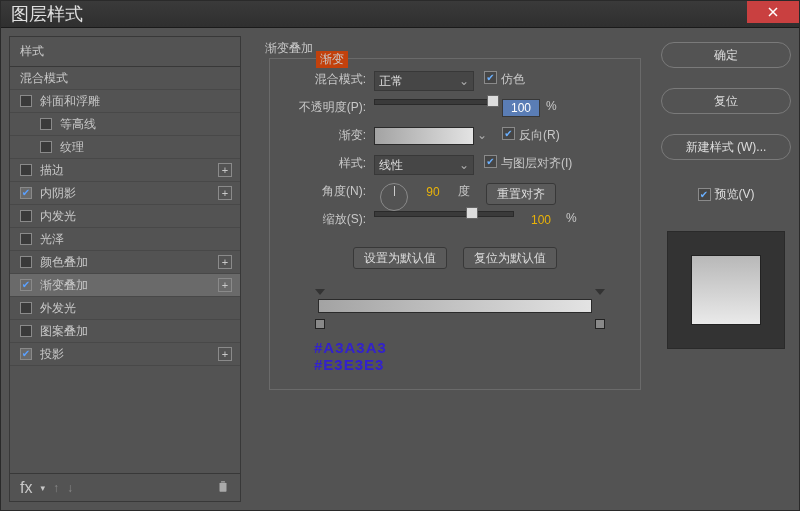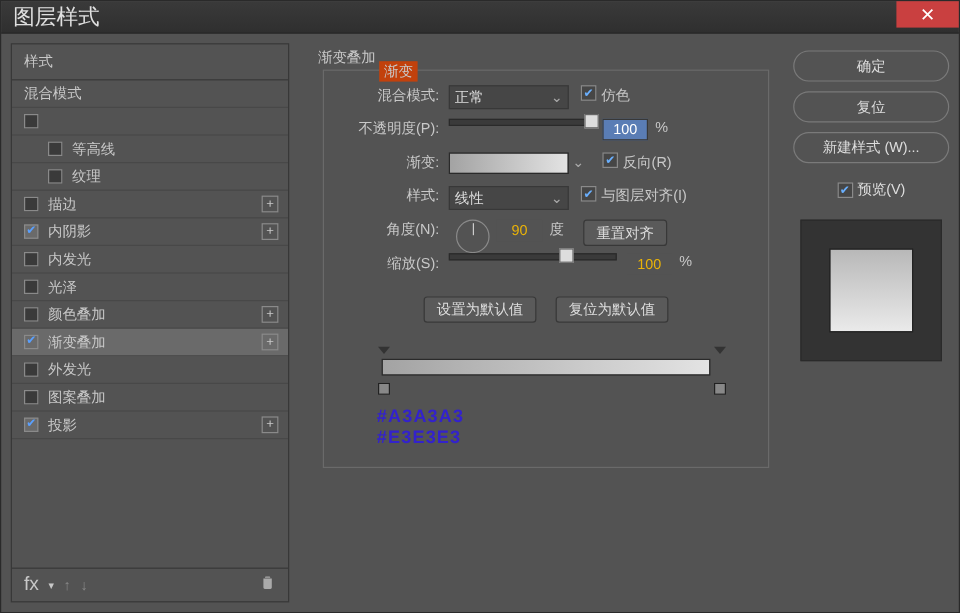--- a/index.html
+++ b/index.html
@@ -51,21 +51,21 @@
 
 .grad-editor { margin: 18px 24px 0; }
 .ge-frame { position: relative; height: 40px; }
 .ge-bar { position: absolute; left: 10px; right: 10px; top: 12px; height: 14px; border: 1px solid #2a2a2a; background: linear-gradient(90deg,#a3a3a3,#e3e3e3); }
 .ge-top-stop { position: absolute; top: 2px; width: 10px; height: 10px; transform: translateX(-50%); }
 .ge-top-stop::before { content: ""; display: block; width: 0; height: 0; border-left: 5px solid transparent; border-right: 5px solid transparent; border-top: 6px solid #333; margin: 0 auto; }
 .ge-bot-stop { position: absolute; bottom: -2px; width: 10px; height: 10px; transform: translateX(-50%); }
 .ge-bot-stop::before { content: ""; display: block; width: 8px; height: 8px; background: #888; border: 1px solid #222; margin: 0 auto; }
 .ge-labels { display: flex; justify-content: space-between; margin-top: 12px; font-weight: bold; color: #3322cc; font-size: 15px; letter-spacing: 1px; padding: 0 6px; flex-direction: column; }
 
-.right { width: 130px; display: flex; flex-direction: column; gap: 8px; padding-top: 6px; }
+.right { width: 130px; display: flex; flex-direction: column; gap: 20px; padding-top: 6px; }
 .rbtn { height: 26px; border: 1px solid #7a7a7a; border-radius: 13px; background: #535353; color: #ddd; font-size: 12px; display: flex; align-items: center; justify-content: center; }
 .prev-chk { display: flex; align-items: center; justify-content: center; color: #ddd; font-size: 12px; margin-top: 6px; }
 .preview-box { margin: 8px auto 0; width: 118px; height: 118px; background: #333; border: 1px solid #2a2a2a; display: flex; align-items: center; justify-content: center; }
 .preview-inner { width: 70px; height: 70px; background: linear-gradient(180deg,#b8b8b8,#eaeaea); border: 1px solid #222; }
 </style>
 </head>
 <body>
 
 <div class="window">
   <div class="titlebar">
@@ -79,20 +79,21 @@
   <div class="content">
 
     <div class="sidebar">
       <div class="sidebar-head">样式</div>
       <div class="s-item">
         <span class="s-label">混合模式</span>
       </div>
       <div class="sidebar-list" id="sidebar-list">
           <div class="s-item">
             <span class="chk"></span>
+            <span class="s-label">斜面和浮雕</span>
           </div>
           <div class="s-item sub">
             <span class="chk"></span>
             <span class="s-label">等高线</span>
           </div>
           <div class="s-item sub">
             <span class="chk"></span>
             <span class="s-label">纹理</span>
           </div>
           <div class="s-item">

